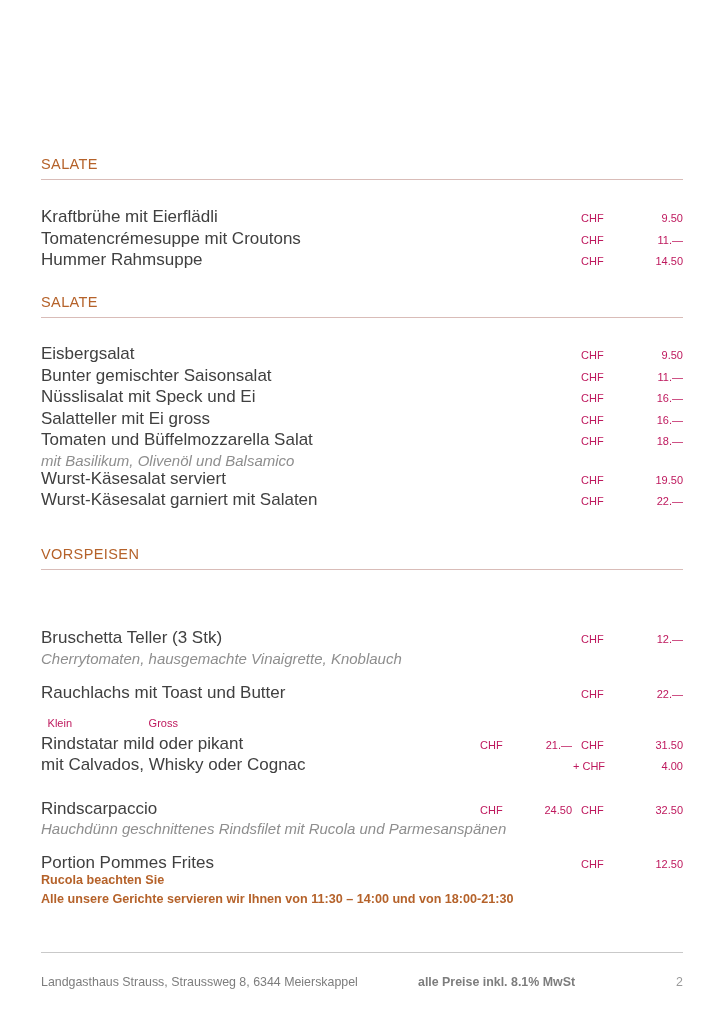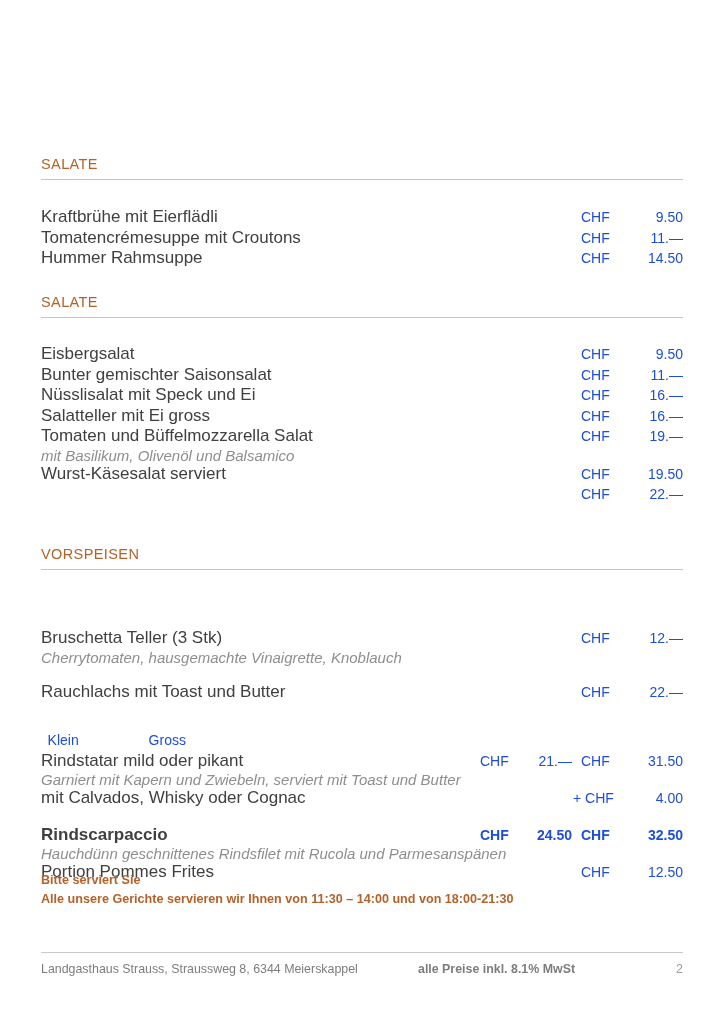--- a/index.html
+++ b/index.html
@@ -50,22 +50,22 @@
     flex: 0 0 auto;
     font-size: 17px;
     color: #404040;
     white-space: nowrap;
   }
   .row .spacer { flex: 1 1 auto; }
 
   
   .pcol {
     flex: 0 0 auto;
-    font-size: 14px;
-    color: #1d4ed8;
+    font-size: 11px;
+    color: #be185d;
     white-space: nowrap;
   }
   .cur-klein {
     width: 44px;
     text-align: left;
   }
   .amt-klein {
     width: 48px;
     text-align: right;
     padding-right: 9px;
@@ -113,21 +113,21 @@
     line-height: 19px;
   }
 
   
   .footer {
     position: absolute;
     left: 41px;
     top: 952px;
     width: 642px;
     border-top: 1px solid #c9c9c9;
-    padding-top: 9px;
+    padding-top: 22px;
     display: flex;
     align-items: flex-start;
     font-size: 12.4px;
     color: #7d7d7d;
   }
   .footer .addr { flex: 0 0 377px; }
   .footer .vat  { flex: 1 1 auto; font-weight: bold; }
   .footer .pg   { flex: 0 0 auto; color: #9a9a9a; }
 </style>
 </head>
@@ -201,33 +201,34 @@
       <span class="price-simple">
         <span class="pcol cur-gross">CHF</span>
         <span class="pcol amt-gross">16.—</span>
       </span>
     </div>
     <div class="row">
       <span class="name">Tomaten und Büffelmozzarella Salat</span>
       <span class="spacer"></span>
       <span class="price-simple">
         <span class="pcol cur-gross">CHF</span>
-        <span class="pcol amt-gross">19.—</span>
+        <span class="pcol amt-gross">18.—</span>
       </span>
     </div>
     <div class="desc">mit Basilikum, Olivenöl und Balsamico</div>
     <div class="row">
       <span class="name">Wurst-Käsesalat serviert</span>
       <span class="spacer"></span>
       <span class="price-simple">
         <span class="pcol cur-gross">CHF</span>
         <span class="pcol amt-gross">19.50</span>
       </span>
     </div>
     <div class="row">
+      <span class="name">Wurst-Käsesalat garniert mit Salaten</span>
       <span class="spacer"></span>
       <span class="price-simple">
         <span class="pcol cur-gross">CHF</span>
         <span class="pcol amt-gross">22.—</span>
       </span>
     </div>
   </div>
 
   <div class="section" style="position:absolute; left:41px; top:546px;">
     <div class="section-head">VORSPEISEN</div>
@@ -247,70 +248,69 @@
 
     <div class="row" style="margin-top:16px;">
       <span class="name">Rauchlachs mit Toast und Butter</span>
       <span class="spacer"></span>
       <span class="price-simple">
         <span class="pcol cur-gross">CHF</span>
         <span class="pcol amt-gross">22.—</span>
       </span>
     </div>
 
-    <div class="colheads" style="margin-top:28px;">
+    <div class="colheads" style="margin-top:9px;">
       <span class="name" style="visibility:hidden;">x</span>
       <span class="spacer"></span>
       <span class="pcol cur-klein">Klein</span>
       <span class="pcol amt-klein"></span>
       <span class="pcol cur-gross">Gross</span>
       <span class="pcol amt-gross"></span>
     </div>
 
     <div class="row">
       <span class="name">Rindstatar mild oder pikant</span>
       <span class="spacer"></span>
       <span class="pcol cur-klein">CHF</span>
       <span class="pcol amt-klein">21.—</span>
       <span class="pcol cur-gross">CHF</span>
       <span class="pcol amt-gross">31.50</span>
     </div>
-    <div class="desc">Garniert mit Kapern und Zwiebeln, serviert mit Toast und Butter</div>
 
     <div class="row">
       <span class="name">mit Calvados, Whisky oder Cognac</span>
       <span class="spacer"></span>
       <span class="pcol cur-klein"></span>
       <span class="pcol amt-klein"></span>
       <span class="pcol cur-gross" style="margin-left:-8px;">+ CHF</span>
       <span class="pcol amt-gross" style="margin-left:8px;text-align:right;">4.00</span>
     </div>
 
-    <div class="row" style="margin-top:16px;font-weight:bold;">
+    <div class="row" style="margin-top:22px;">
       <span class="name">Rindscarpaccio</span>
       <span class="spacer"></span>
       <span class="pcol cur-klein">CHF</span>
       <span class="pcol amt-klein">24.50</span>
       <span class="pcol cur-gross">CHF</span>
       <span class="pcol amt-gross">32.50</span>
     </div>
     <div class="desc">Hauchdünn geschnittenes Rindsfilet mit Rucola und Parmesanspänen</div>
 
-    <div class="row" style="">
+    <div class="row" style="margin-top:16px;">
       <span class="name">Portion Pommes Frites</span>
       <span class="spacer"></span>
       <span class="price-simple">
         <span class="pcol cur-gross">CHF</span>
         <span class="pcol amt-gross">12.50</span>
       </span>
     </div>
   </div>
 
   <div class="notice" style="position:absolute; left:41px; top:871px;">
-    <div>Bitte serviert Sie</div>
+    <div>Rucola beachten Sie</div>
     <div>Alle unsere Gerichte servieren wir Ihnen von 11:30 – 14:00 und von 18:00-21:30</div>
   </div>
 
   <div class="footer">
     <span class="addr">Landgasthaus Strauss, Straussweg 8, 6344 Meierskappel</span>
     <span class="vat">alle Preise inkl. 8.1% MwSt</span>
     <span class="pg">2</span>
   </div>
 
 </div>

